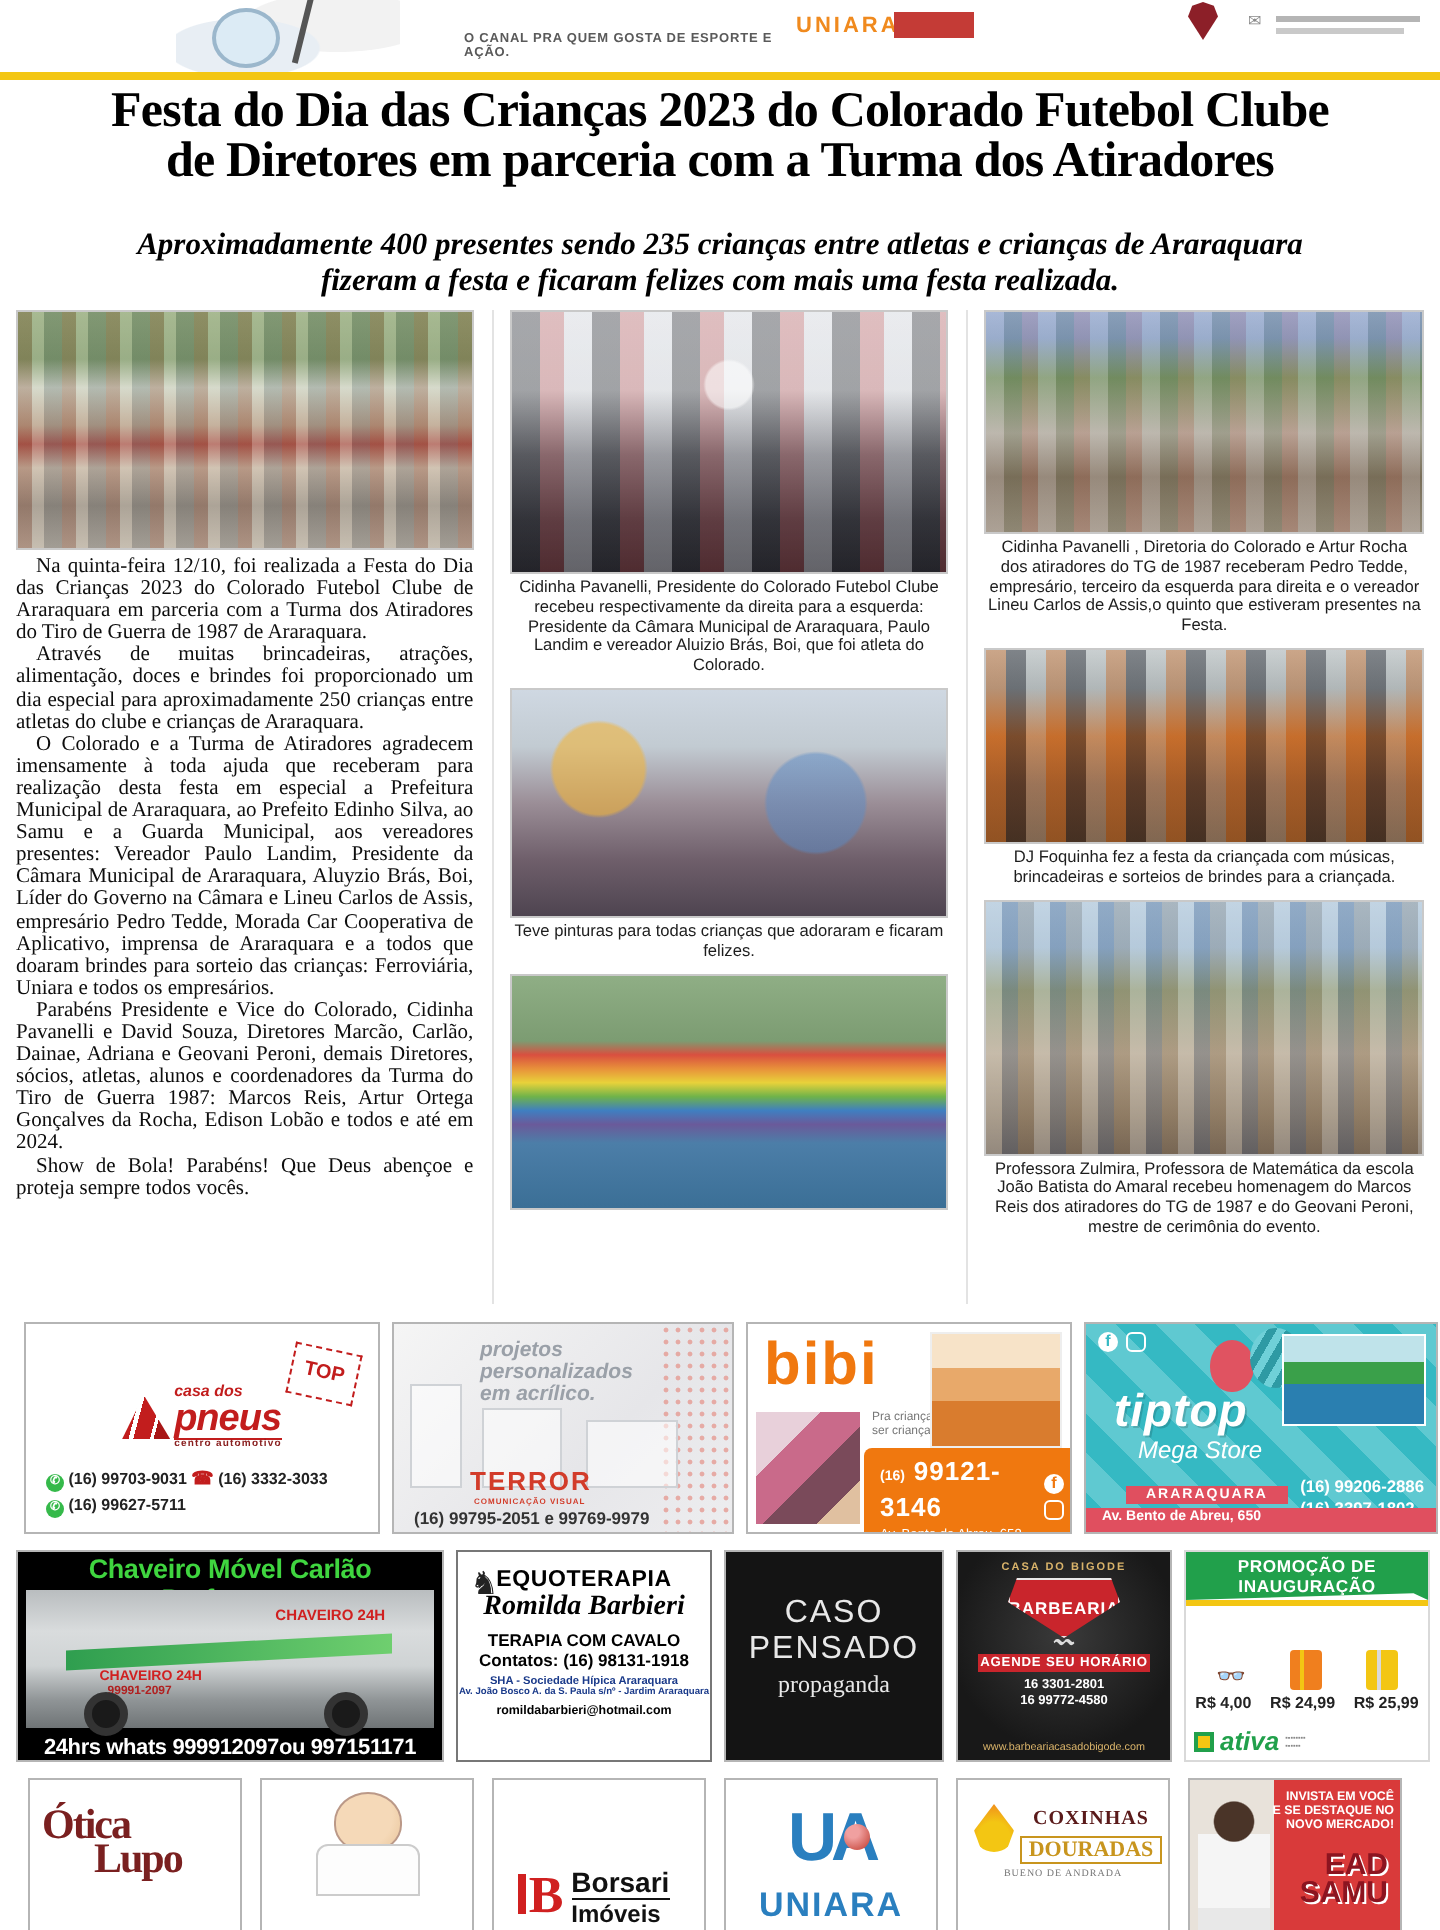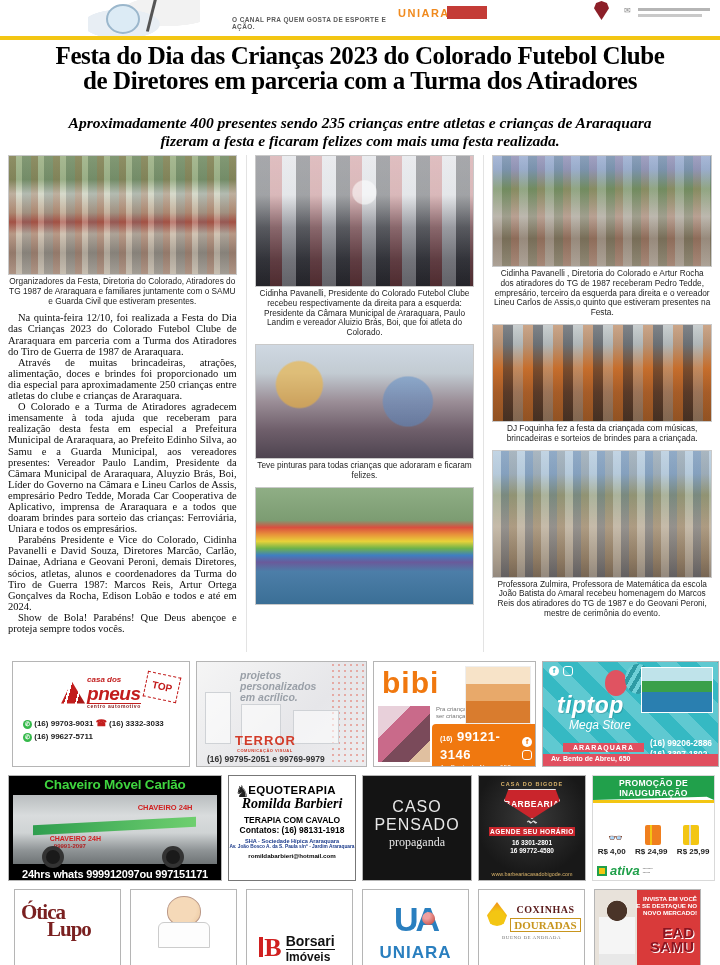--- a/index.html
+++ b/index.html
@@ -65,21 +65,21 @@
     repeating-linear-gradient(90deg, rgba(255,255,255,.25) 0 8px, rgba(60,90,140,.25) 8px 16px, rgba(150,120,90,.2) 16px 24px),
     linear-gradient(180deg,#aec6da 0%,#9db8cf 18%,#8f9a7a 35%,#b3a48d 60%,#8d7c66 85%,#6f6152 100%); }
 
   
   .ads1 { display:grid; grid-template-columns:178px 171px 163px 177px; gap:6px; margin:9px 0 0 12px; height:106px; }
   .ads2 { display:grid; grid-template-columns:214px 128px 110px 108px 123px; gap:6px; margin:8px 0 0 8px; height:106px; }
   .ads3 { display:grid; grid-template-columns:repeat(6,107px); gap:9px; margin:8px 0 0 14px; height:100px; }
   .ad { border:1px solid #b5b5b5; background:#fff; position:relative; overflow:hidden; }
 
   
-  .cp { padding-top:14px; text-align:center; }
+  .cp { padding-top:30px; text-align:center; }
   .cp-icon { display:inline-block; width:24px; height:22px; vertical-align:middle; margin-right:2px;
     background:linear-gradient(105deg,#c21d1d 0 30%, #fff 30% 38%, #c21d1d 38% 66%, #fff 66% 72%, #a81616 72% 100%);
     clip-path:polygon(0 100%, 45% 0, 100% 100%); }
   .cp-name { display:inline-block; vertical-align:middle; text-align:left; color:#c21d1d; line-height:1; }
   .cp-name .s1 { font-size:8px; font-weight:bold; font-style:italic; }
   .cp-name .s2 { font-size:19px; font-weight:bold; font-style:italic; letter-spacing:-.5px; }
   .cp-name .s3 { font-size:5px; font-weight:bold; color:#8a2020; letter-spacing:.6px; border-top:1px solid #c21d1d; }
   .cp-badge { position:absolute; right:10px; top:12px; width:34px; height:26px; border:1px dashed #c21d1d; transform:rotate(12deg);
     color:#c21d1d; font-weight:bold; font-size:10px; text-align:center; line-height:24px; background:#fff; }
   .cp-phones { margin-top:8px; font-size:8px; font-weight:bold; color:#222; text-align:left; padding-left:10px; line-height:13px; }
@@ -242,21 +242,20 @@
   <h2 class="subheadline">
     <div>Aproximadamente 400 presentes sendo 235 crianças entre atletas e crianças de Araraquara</div>
     <div>fizeram a festa e ficaram felizes com mais uma festa realizada.</div>
   </h2>
 
   <main class="cols">
 
     <section class="col">
       <figure>
         <div class="photo ph-g1"></div>
-        <figcaption>Organizadores da Festa, Diretoria do Colorado, Atiradores do TG 1987 de Araraquara e familiares juntamente com o SAMU e Guarda Civil que estiveram presentes.</figcaption>
       </figure>
       <div class="bodytext">
         <p>Na quinta-feira 12/10, foi realizada a Festa do Dia das Crianças 2023 do Colorado Futebol Clube de Araraquara em parceria com a Turma dos Atiradores do Tiro de Guerra de 1987 de Araraquara.</p>
         <p>Através de muitas brincadeiras, atrações, alimentação, doces e brindes foi proporcionado um dia especial para aproximadamente 250 crianças entre atletas do clube e crianças de Araraquara.</p>
         <p>O Colorado e a Turma de Atiradores agradecem imensamente à toda ajuda que receberam para realização desta festa em especial a Prefeitura Municipal de Araraquara, ao Prefeito Edinho Silva, ao Samu e a Guarda Municipal, aos vereadores presentes: Vereador Paulo Landim, Presidente da Câmara Municipal de Araraquara, Aluyzio Brás, Boi, Líder do Governo na Câmara e Lineu Carlos de Assis, empresário Pedro Tedde, Morada Car Cooperativa de Aplicativo, imprensa de Araraquara e a todos que doaram brindes para sorteio das crianças: Ferroviária, Uniara e todos os empresários.</p>
         <p>Parabéns Presidente e Vice do Colorado, Cidinha Pavanelli e David Souza, Diretores Marcão, Carlão, Dainae, Adriana e Geovani Peroni, demais Diretores, sócios, atletas, alunos e coordenadores da Turma do Tiro de Guerra 1987: Marcos Reis, Artur Ortega Gonçalves da Rocha, Edison Lobão e todos e até em 2024.</p>
         <p>Show de Bola! Parabéns! Que Deus abençoe e proteja sempre todos vocês.</p>
       </div>
     </section>
 

